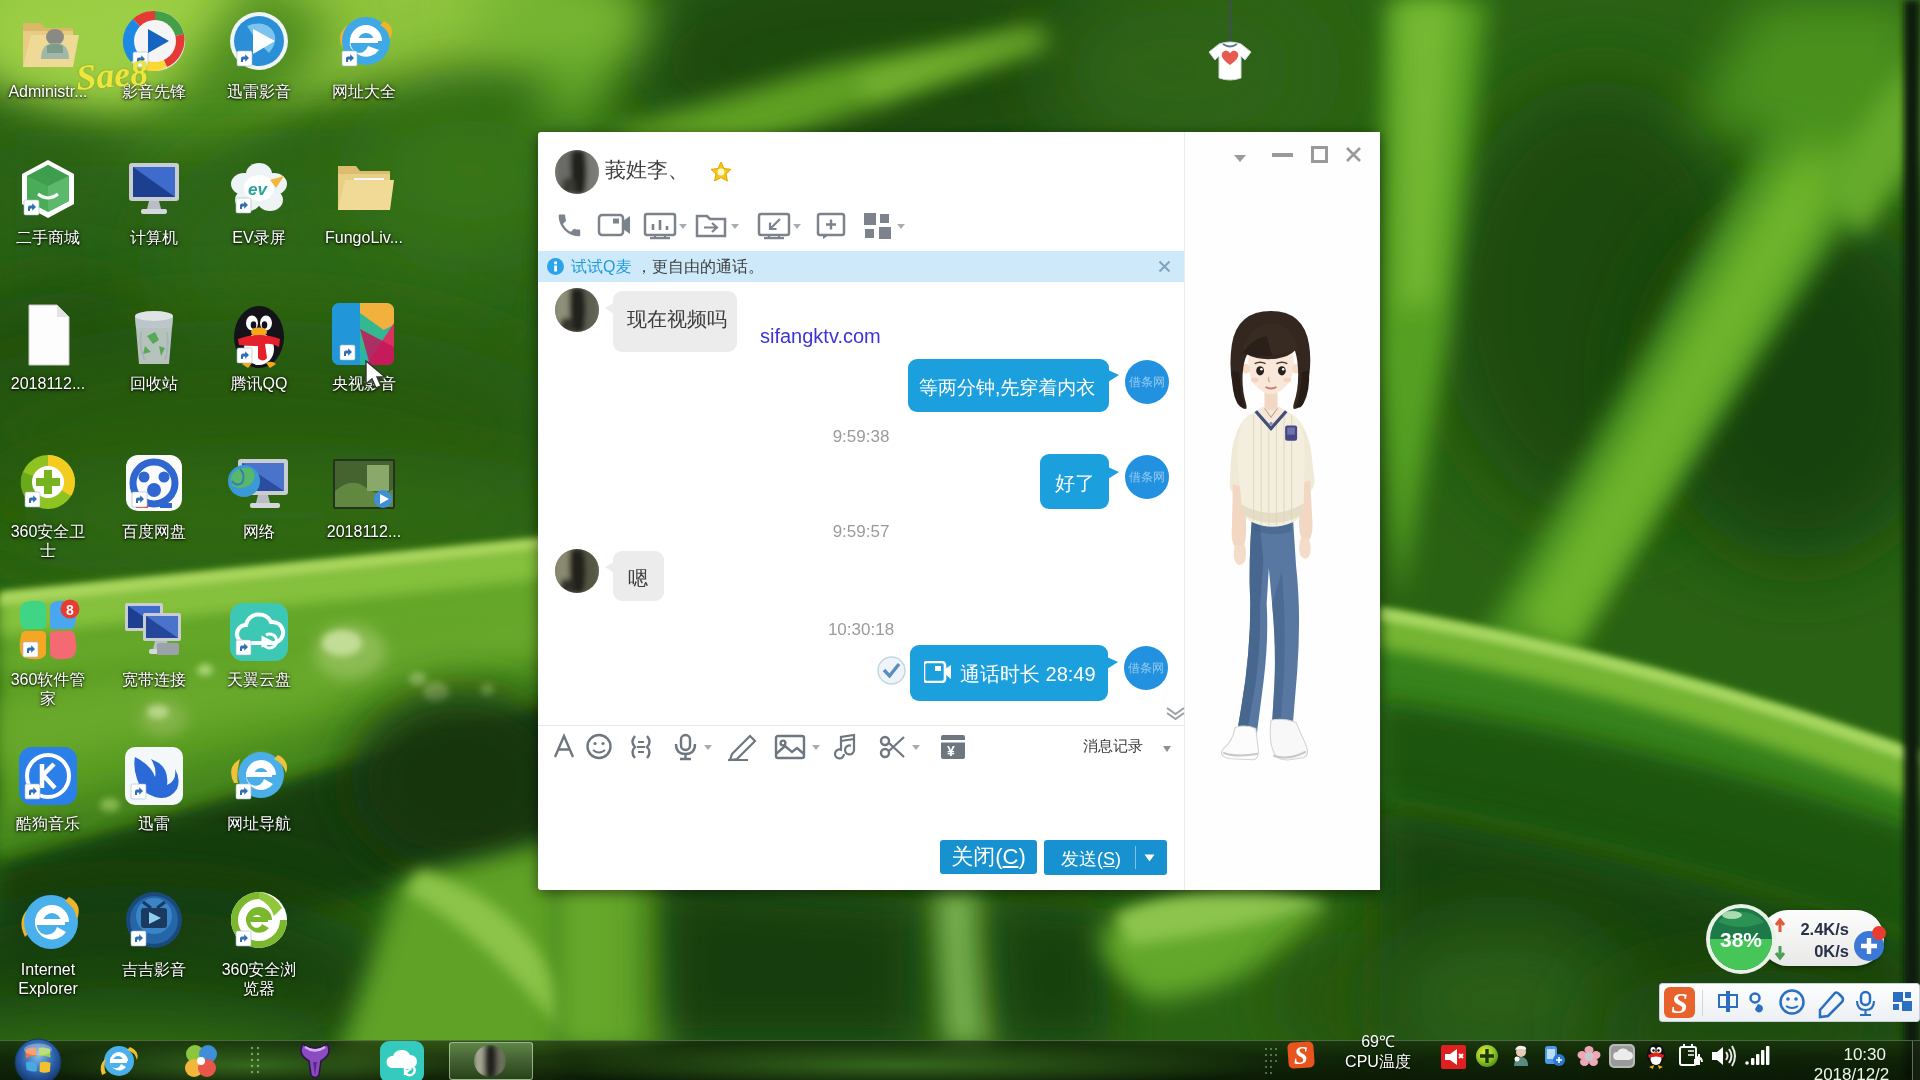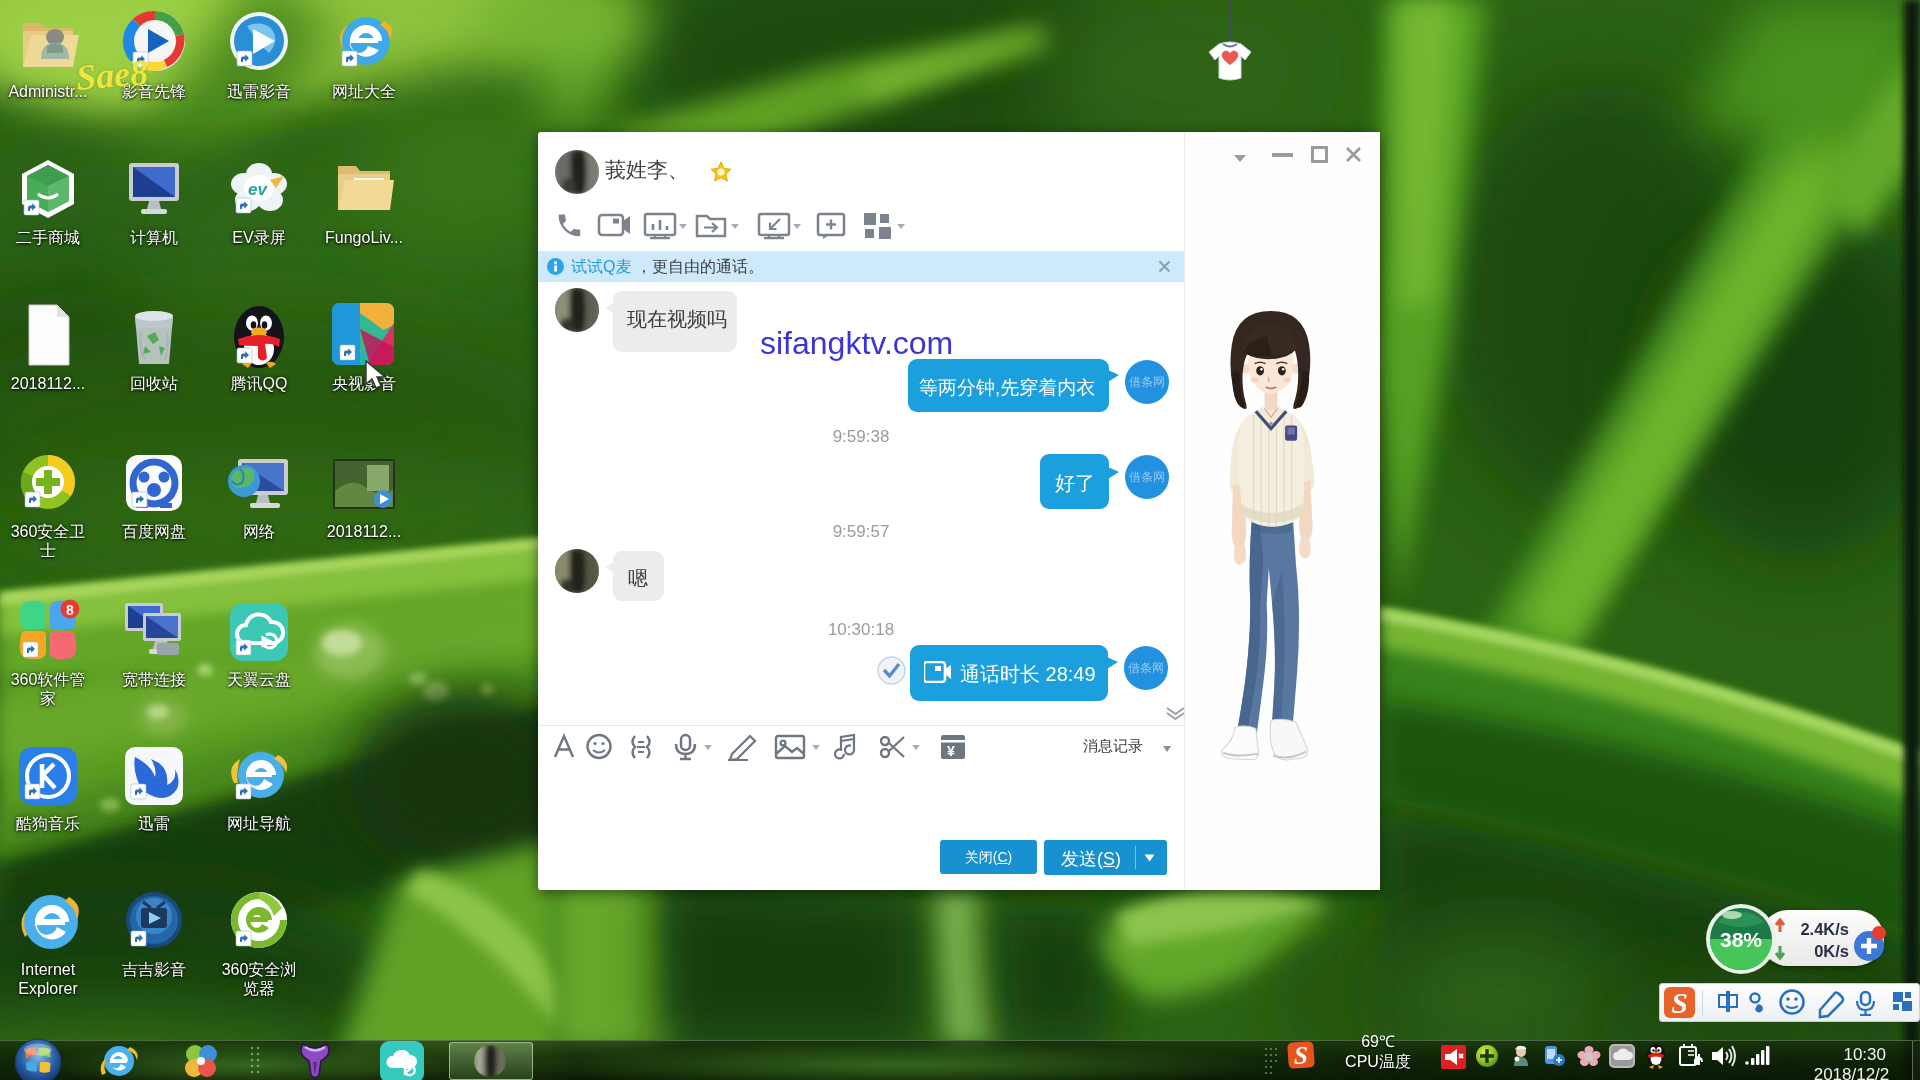--- a/index.html
+++ b/index.html
@@ -609,21 +609,21 @@
           <path d="M29,0 L44,0 L44,44 L29,44 Q33,22 29,0 Z" fill="#5f6052"></path>
           <path d="M6,32 Q12,26 18,34 L18,44 L4,44 Z" fill="#35352c"></path>
         </g>
       </svg></div>
   <div class="bub gray" style="left:75px;top:159px;width:124px;height:61px">
       <span style="position:absolute;left:14px;top:15px">现在视频吗</span>
       <svg style="position:absolute;left:-8px;top:12px" width="9" height="16" viewBox="0 0 9 16">
         <path d="M9,0 L0,5 L9,11 Z" fill="#ececec"></path>
       </svg>
     </div>
-  <div style="position:absolute;left:222px;top:193px;font-size:32px;color:#3c34d8;font-weight:500">sifangktv.com</div>
+  <div style="position:absolute;left:222px;top:193px;font-size:20px;color:#3c34d8;font-weight:500">sifangktv.com</div>
   <div class="bub blue" style="left:370px;top:227px;width:201px;height:53px;white-space:nowrap">
       <span style="position:absolute;left:11px;top:16px;font-size:19px">等两分钟,先穿着内衣</span>
       <svg style="position:absolute;right:-10px;top:10px" width="11" height="17" viewBox="0 0 11 17">
         <path d="M0,1 L11,6 L0,13 Z" fill="#1b9fdd"></path>
       </svg>
     </div>
   <div class="bavx" style="left:587px;top:228px">借条网</div>
   <div class="tm" style="top:295px">9:59:38</div>
   <div class="bub blue" style="left:502px;top:322px;width:69px;height:55px">
       <span style="position:absolute;left:15px;top:16px">好了</span>
@@ -697,21 +697,21 @@
     </g>
     <path d="M152,13 L160,13 L156,18 Z" fill="#a8adb4"></path>
     <path d="M260,13 L268,13 L264,18 Z" fill="#a8adb4"></path>
     <path d="M360,13 L368,13 L364,18 Z" fill="#a8adb4"></path>
   </svg>
   <div style="position:absolute;left:545px;top:605px;font-size:15px;color:#3a3a3a">消息记录</div>
   <svg style="position:absolute;left:624px;top:613px" width="10" height="8" viewBox="0 0 10 8">
       <path d="M1,1 L9,1 L5,7 Z" fill="#8a9097"></path>
     </svg>
 
-  <div style="position:absolute;left:402px;top:708px;width:97px;height:34px;background:#1791cf;border-radius:3px;color:#fff;font-size:14px;text-align:center;line-height:34px">关闭(<span style="text-decoration:underline">C</span>)</div>
+  <div style="position:absolute;left:402px;top:708px;width:97px;height:34px;background:#1791cf;border-radius:3px;color:#fff;font-size:22px;text-align:center;line-height:34px">关闭(<span style="text-decoration:underline">C</span>)</div>
   <div style="position:absolute;left:506px;top:708px;width:123px;height:35px;background:#1791cf;border-radius:3px;color:#fff;font-size:18px">
     <span style="position:absolute;left:17px;top:7px">发送(<span style="text-decoration:underline">S</span>)</span>
     <div style="position:absolute;left:91px;top:6px;width:1px;height:23px;background:rgba(255,255,255,.45)"></div>
     <svg style="position:absolute;left:100px;top:14px" width="11" height="8" viewBox="0 0 11 8">
         <path d="M0.5,0.5 L10.5,0.5 L5.5,7.5 Z" fill="#fff"></path>
       </svg>
   </div>
 </div>
 
 <svg style="position:absolute;left:1205px;top:0" width="50" height="85" viewBox="0 0 50 85">

